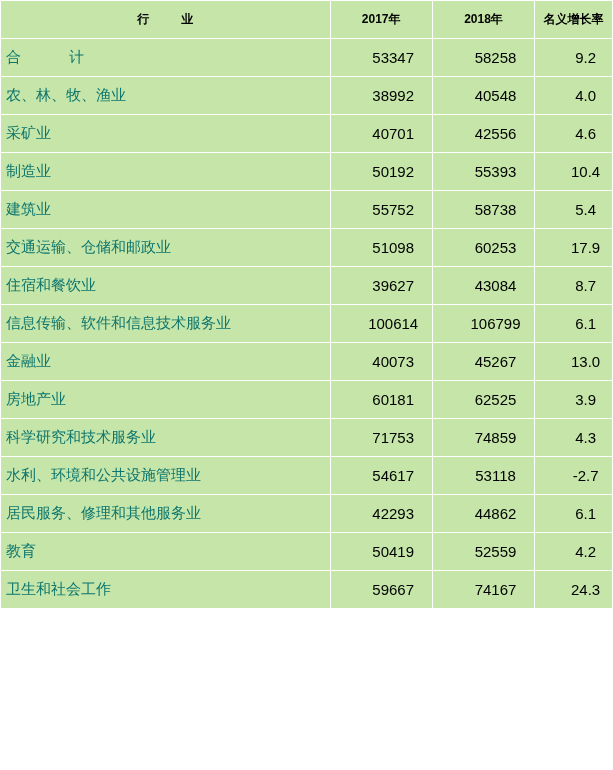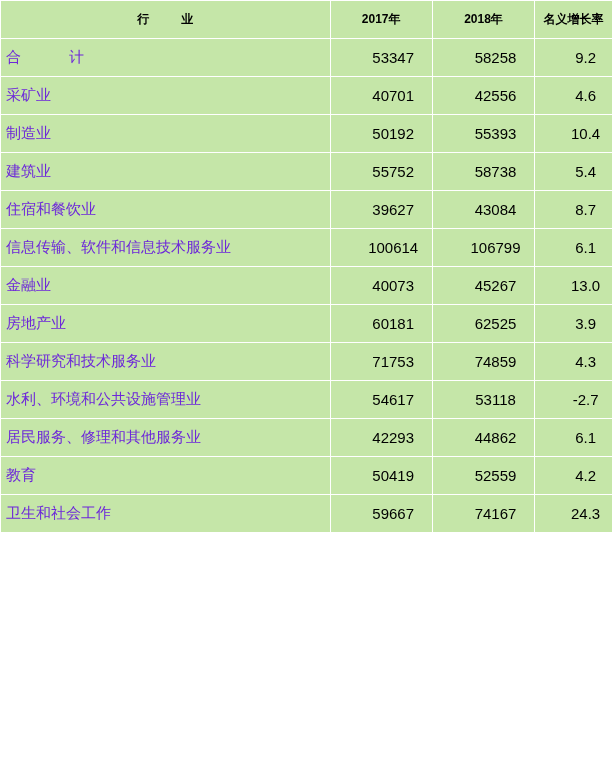--- a/index.html
+++ b/index.html
@@ -42,21 +42,21 @@
   th.col-y1, th.col-y2 {
     width: 100px;
   }
   th.col-growth {
     width: 76px;
   }
   tbody td.industry {
     text-align: left;
     padding-left: 5px;
     font-size: 15px;
-    color: #6d28d9;
+    color: #0f766e;
     vertical-align: middle;
     white-space: nowrap;
   }
   tbody td.num {
     text-align: center;
     font-size: 15px;
     color: #000000;
     vertical-align: middle;
     font-family: "Liberation Sans", sans-serif;
     padding-left: 24px;
@@ -78,36 +78,48 @@
     </tr>
   </thead>
   <tbody id="table-body">
       <tr>
         <td class="industry">合　　计</td>
         <td class="num">53347</td>
         <td class="num">58258</td>
         <td class="num">9.2</td>
       </tr>
       <tr>
+        <td class="industry">农、林、牧、渔业</td>
+        <td class="num">38992</td>
+        <td class="num">40548</td>
+        <td class="num">4.0</td>
+      </tr>
+      <tr>
         <td class="industry">采矿业</td>
         <td class="num">40701</td>
         <td class="num">42556</td>
         <td class="num">4.6</td>
       </tr>
       <tr>
         <td class="industry">制造业</td>
         <td class="num">50192</td>
         <td class="num">55393</td>
         <td class="num">10.4</td>
       </tr>
       <tr>
         <td class="industry">建筑业</td>
         <td class="num">55752</td>
         <td class="num">58738</td>
         <td class="num">5.4</td>
+      </tr>
+      <tr>
+        <td class="industry">交通运输、仓储和邮政业</td>
+        <td class="num">51098</td>
+        <td class="num">60253</td>
+        <td class="num">17.9</td>
       </tr>
       <tr>
         <td class="industry">住宿和餐饮业</td>
         <td class="num">39627</td>
         <td class="num">43084</td>
         <td class="num">8.7</td>
       </tr>
       <tr>
         <td class="industry">信息传输、软件和信息技术服务业</td>
         <td class="num">100614</td>

